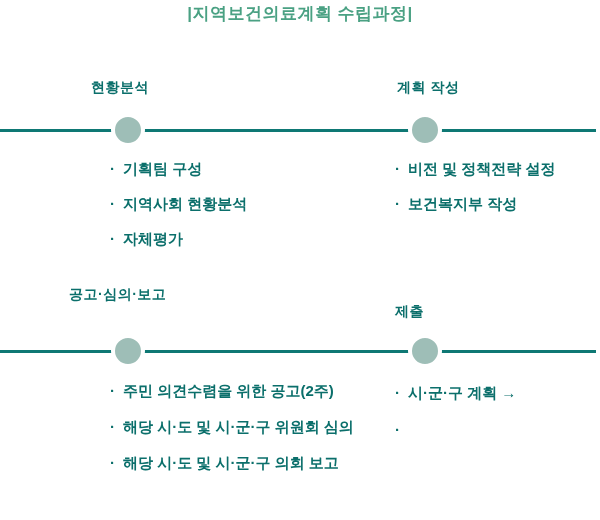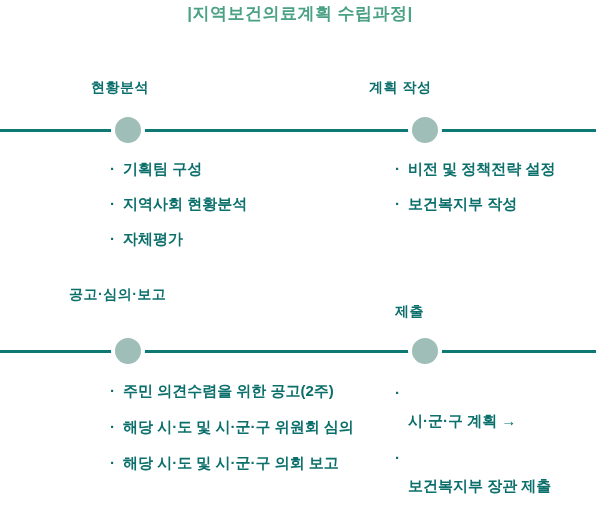--- a/index.html
+++ b/index.html
@@ -36,35 +36,35 @@
   .n2 { left: 408px; top: 113px; }
   .n3 { left: 111px; top: 334px; }
   .n4 { left: 408px; top: 334px; }
 
   .sec-title {
     position: absolute;
     font-size: 14px; font-weight: bold; letter-spacing: 0.5px;
     color: #0B6F6B; white-space: nowrap; line-height: 20px;
   }
   .st1 { left: 91px;  top: 77px; }
-  .st2 { left: 369px; top: 77px; }
+  .st2 { left: 397px; top: 77px; }
   .st3 { left: 69px;  top: 284px; }
   .st4 { left: 395px; top: 301px; }
 
   .list {
     position: absolute; margin: 0; padding: 0; list-style: none;
     color: #0B6F6B; font-weight: bold; font-size: 15px;
   }
   .list li { display: flex; white-space: nowrap; }
   .dot { width: 13px; flex: 0 0 13px; }
   .l1 { left: 110px; top: 159px; } .l1 li { line-height: 20px; margin-bottom: 15px; }
   .l2 { left: 395px; top: 159px; } .l2 li { line-height: 20px; margin-bottom: 15px; }
   .l3 { left: 110px; top: 381px; } .l3 li { line-height: 20px; margin-bottom: 16px; }
   .l4 { left: 395px; top: 381px; } .l4 li { line-height: 23px; margin-bottom: 14px; }
-  .txt-line { display: block; margin-top: 28px; }
+  .txt-line { display: block; }
 </style>
 </head>
 <body>
 
 <div class="canvas">
 
   <div class="diagram-title">|지역보건의료계획 수립과정|</div>
 
   <div class="timeline tl1"></div>
   <div class="timeline tl2"></div>
@@ -123,18 +123,17 @@
   <ul class="list l4">
     <li>
       <span class="dot">·</span>
       <span>
         <span class="txt-line">시·군·구 계획 →</span>
       </span>
     </li>
     <li>
       <span class="dot">·</span>
       <span>
-        <span class="txt-line">보건복지부 장관 제출</span>
       </span>
     </li>
   </ul>
 
 </div>
 
 </body></html>

